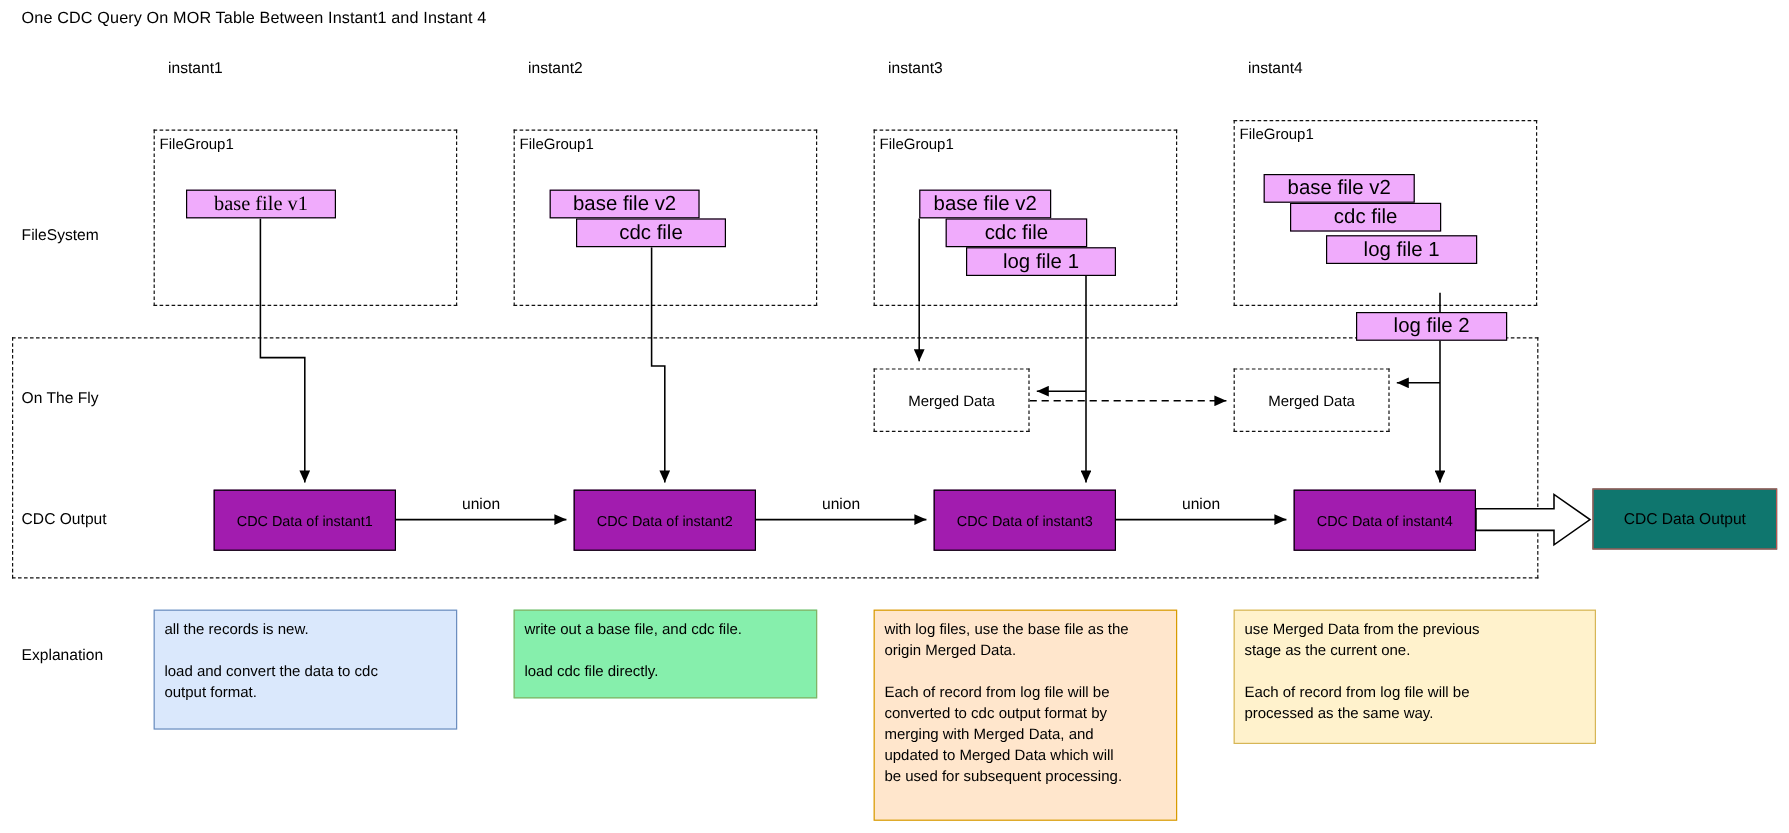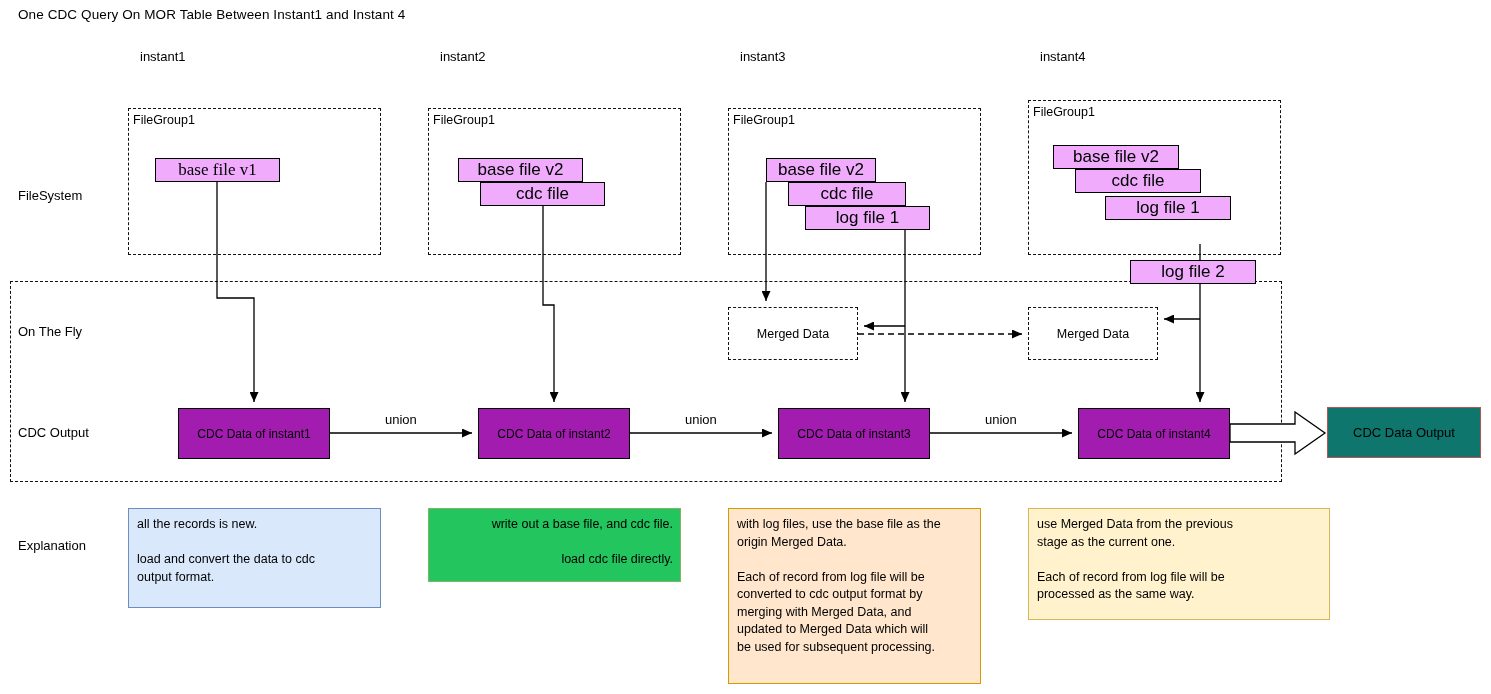--- a/index.html
+++ b/index.html
@@ -173,21 +173,21 @@
   <div class="abs union-label" style="left:385px;top:412px;">union</div>
   <div class="abs union-label" style="left:685px;top:412px;">union</div>
   <div class="abs union-label" style="left:985px;top:412px;">union</div>
 
   <div class="abs output-box" id="output-box" style="left: 1327px; top: 407px; width: 154px; height: 51px; background: #0f766e; border: 1.4px solid rgb(184, 84, 80);">CDC Data Output</div>
 
   <div class="abs explain" id="explain-0" style="left: 128px; top: 508px; width: 253px; height: 100px; background: rgb(218, 232, 252); border: 1.2px solid rgb(108, 142, 191);">all the records is new.
 
 load and convert the data to cdc
 output format.</div>
-  <div class="abs explain" id="explain-1" style="left: 428px; top: 508px; width: 253px; height: 74px; background: #22c55e; border: 1.2px solid rgb(130, 179, 102); text-align: right;">write out a base file, and cdc file.
+  <div class="abs explain" id="explain-1" style="left: 428px; top: 508px; width: 253px; height: 74px; background: #86efac; border: 1.2px solid rgb(130, 179, 102);">write out a base file, and cdc file.
 
 load cdc file directly.</div>
   <div class="abs explain" id="explain-2" style="left: 728px; top: 508px; width: 253px; height: 176px; background: rgb(255, 230, 204); border: 1.2px solid rgb(215, 155, 0);">with log files, use the base file as the
 origin Merged Data.
 
 Each of record from log file will be
 converted to cdc output format by
 merging with Merged Data, and
 updated to Merged Data which will
 be used for subsequent processing.</div>

